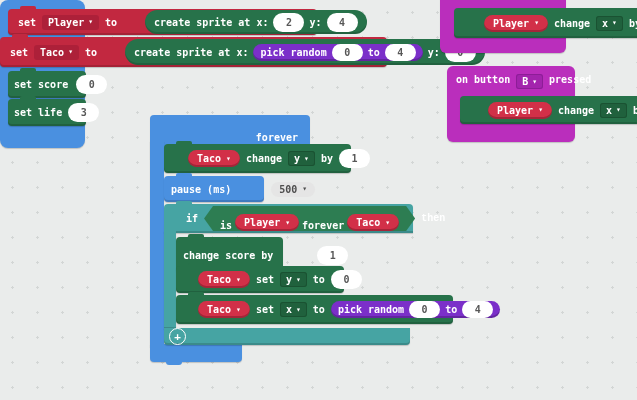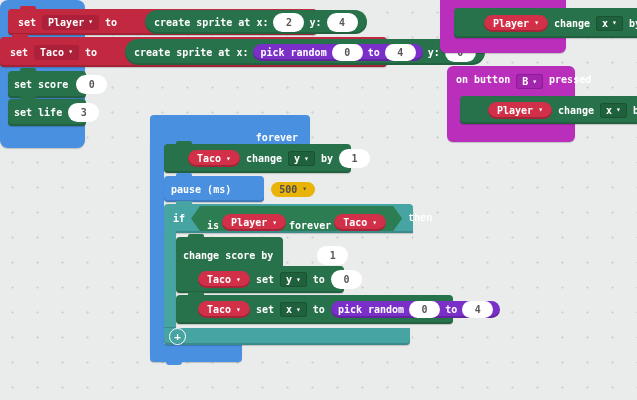--- a/index.html
+++ b/index.html
@@ -18,21 +18,21 @@
   .teal{background:#46a4a3}
   .magenta{background:#ba2ebc}
   .pill{background:#d23048;border-radius:12px;padding:3px 9px;display:inline-flex;align-items:center;gap:5px;
         box-shadow:inset 0 -2px 0 rgba(0,0,0,.22);}
   .num{background:#fff;color:#575757;border-radius:10px;min-width:21px;height:19px;padding:0 5px;
        display:inline-flex;align-items:center;justify-content:center;}
   .dd{border-radius:3px;padding:2px 6px;display:inline-flex;align-items:center;gap:4px;}
   .dd-red{background:#ad2039;}
   .dd-green{background:#20613d;box-shadow:inset 0 0 0 1px #1a5232;}
   .dd-magenta{background:#a324ad;box-shadow:inset 0 0 0 1px #8d1d97;}
-  .wdd{background:#eab308;color:#4e4e4e;border-radius:10px;padding:2px 8px;display:inline-flex;gap:5px;align-items:center;}
+  .wdd{background:#e5e5e5;color:#4e4e4e;border-radius:10px;padding:2px 8px;display:inline-flex;gap:5px;align-items:center;}
   .reporter{background:#27724a;border-radius:13px;height:24px;padding:0 9px;display:inline-flex;align-items:center;gap:5px;
             box-shadow:inset 0 -2px 0 rgba(0,0,0,.15);margin-left:22px;}
   .purple-pill{background:#7b2fc9;border-radius:12px;height:17px;padding:0 7px;display:inline-flex;align-items:center;gap:5px;
             box-shadow:inset 0 -2px 0 rgba(0,0,0,.2);text-align:right;}
   .hex{background:#2d7d52;clip-path:polygon(9px 0,calc(100% - 9px) 0,100% 50%,calc(100% - 9px) 100%,9px 100%,0 50%);
        height:25px;padding:0 16px;display:inline-flex;align-items:flex-end;gap:3px;}
   .notch{position:absolute;top:-3px;left:12px;width:16px;height:4px;border-radius:2px 2px 0 0;}
   .n-red{background:#c22840}.n-green{background:#27724a}.n-blue{background:#4a90e0}.n-teal{background:#46a4a3}
   .arrow{font-size:8px;line-height:1;}
   .plus{width:15px;height:15px;border:1.5px solid #fff;border-radius:50%;display:inline-flex;
@@ -117,21 +117,21 @@
 
 <div class="b blue" style="left:164px;top:176px;width:100px;height:26px;padding:0 7px;gap:40px;">
   <span class="notch n-blue"></span>
   <span>pause (ms)</span>
   <span class="wdd">
     <span>500</span>
     <span class="arrow">▾</span>
   </span>
 </div>
 
-<div class="b teal" style="left:164px;top:204px;width:249px;height:29px;padding:0 9px;border-radius:4px 4px 0 0;">
+<div class="b teal" style="left:164px;top:204px;width:249px;height:29px;padding:0 22px;border-radius:4px 4px 0 0;">
   <span class="notch n-teal"></span>
   <span>if</span>
   <span class="hex">
     <span>is</span>
     <span class="pill">
       <span>Player</span>
       <span class="arrow">▾</span>
     </span>
     <span>forever</span>
     <span class="pill">

